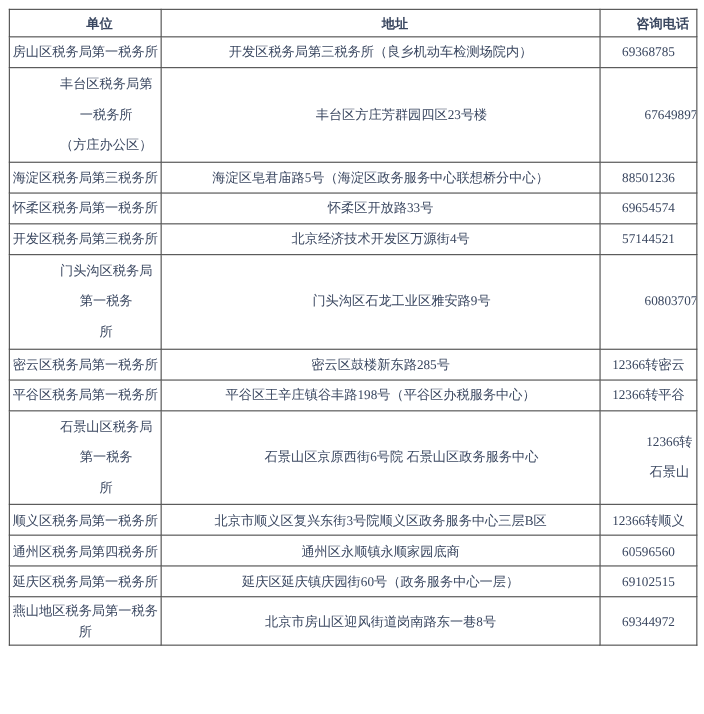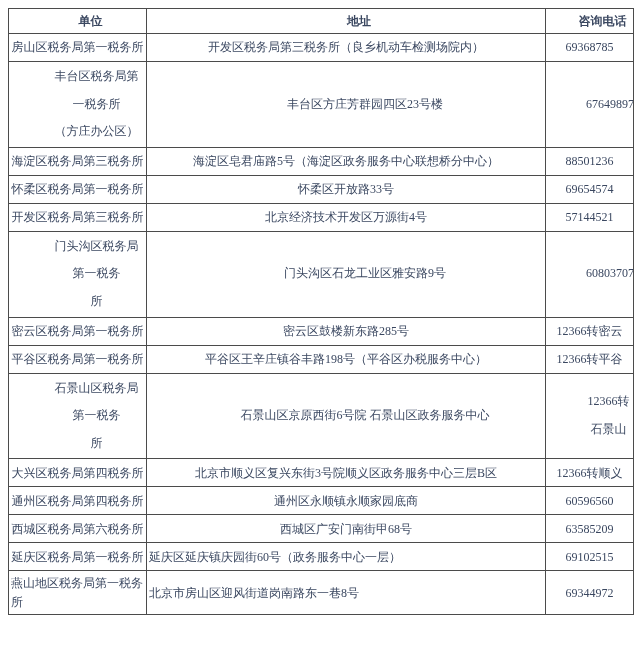--- a/index.html
+++ b/index.html
@@ -42,21 +42,21 @@
     padding-left: 28px;
   }
   .tax-table tbody tr { height: 28px; }
   .tax-table tbody tr.tall { height: 56px; }
   .tax-table tbody tr.tall td { line-height: 2.3; padding-left: 40px; }
   .tax-table tbody tr.compact-tall { height: 44px; }
   .tax-table tbody tr.compact-tall td { line-height: 1.55; }
   .col-unit    { width: 138px; }
   .col-address { width: 399px; }
   .col-phone   { width: 88px; margin-top: 19px; }
-  td.align-left { text-align: left; }
+  td.align-left { text-align: center; }
 </style>
 </head>
 <body>
 
 <div class="page">
   <table class="tax-table">
     <colgroup>
       <col class="col-unit">
       <col class="col-address">
       <col class="col-phone">
@@ -111,33 +111,28 @@
           <td class="col-address">平谷区王辛庄镇谷丰路198号（平谷区办税服务中心）</td>
           <td class="col-phone">12366转平谷</td>
         </tr>
         <tr class="tall">
           <td class="col-unit">石景山区税务局第一税务
 所</td>
           <td class="col-address">石景山区京原西街6号院  石景山区政务服务中心</td>
           <td class="col-phone">12366转石景山</td>
         </tr>
         <tr>
-          <td class="col-unit">大兴区税务局第四税务所</td>
+          <td class="col-unit">顺义区税务局第一税务所</td>
           <td class="col-address">北京市顺义区复兴东街3号院顺义区政务服务中心三层B区</td>
           <td class="col-phone">12366转顺义</td>
         </tr>
         <tr>
           <td class="col-unit">通州区税务局第四税务所</td>
           <td class="col-address">通州区永顺镇永顺家园底商</td>
           <td class="col-phone">60596560</td>
-        </tr>
-        <tr>
-          <td class="col-unit">西城区税务局第六税务所</td>
-          <td class="col-address">西城区广安门南街甲68号</td>
-          <td class="col-phone">63585209</td>
         </tr>
         <tr>
           <td class="col-unit">延庆区税务局第一税务所</td>
           <td class="col-address align-left">延庆区延庆镇庆园街60号（政务服务中心一层）</td>
           <td class="col-phone">69102515</td>
         </tr>
         <tr class="compact-tall">
           <td class="col-unit align-left">燕山地区税务局第一税务
 所</td>
           <td class="col-address align-left">北京市房山区迎风街道岗南路东一巷8号</td>

